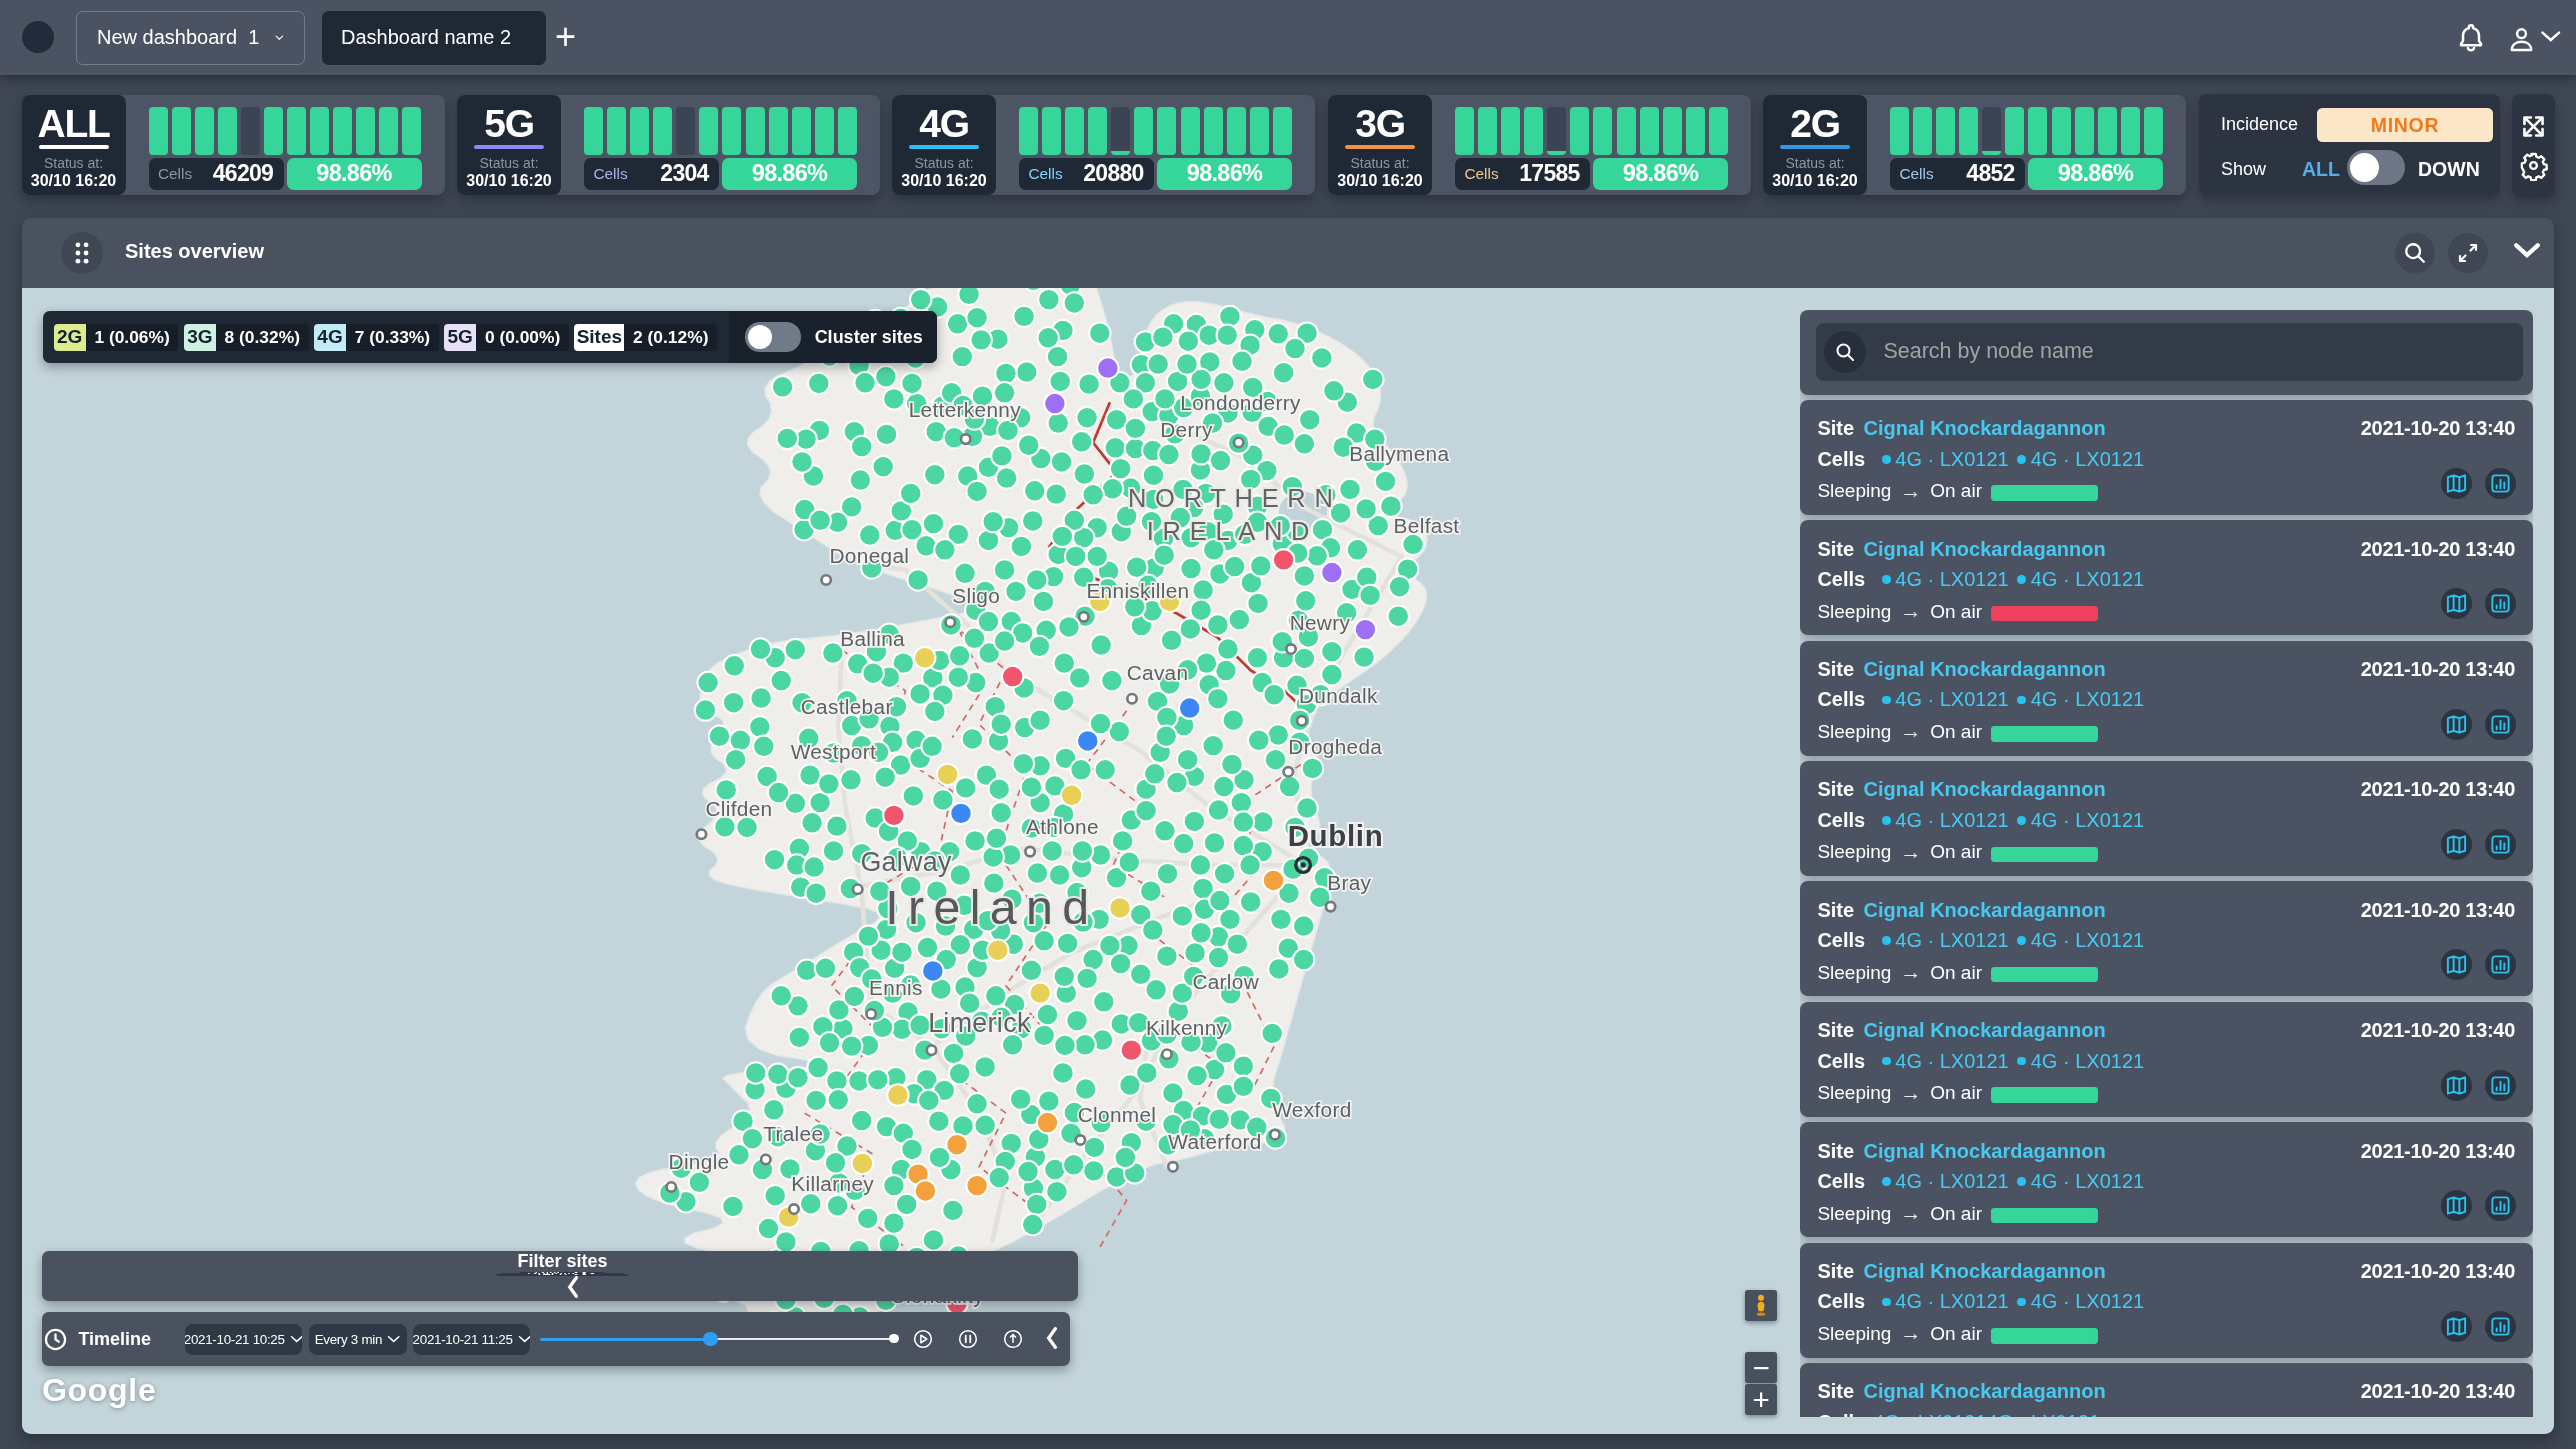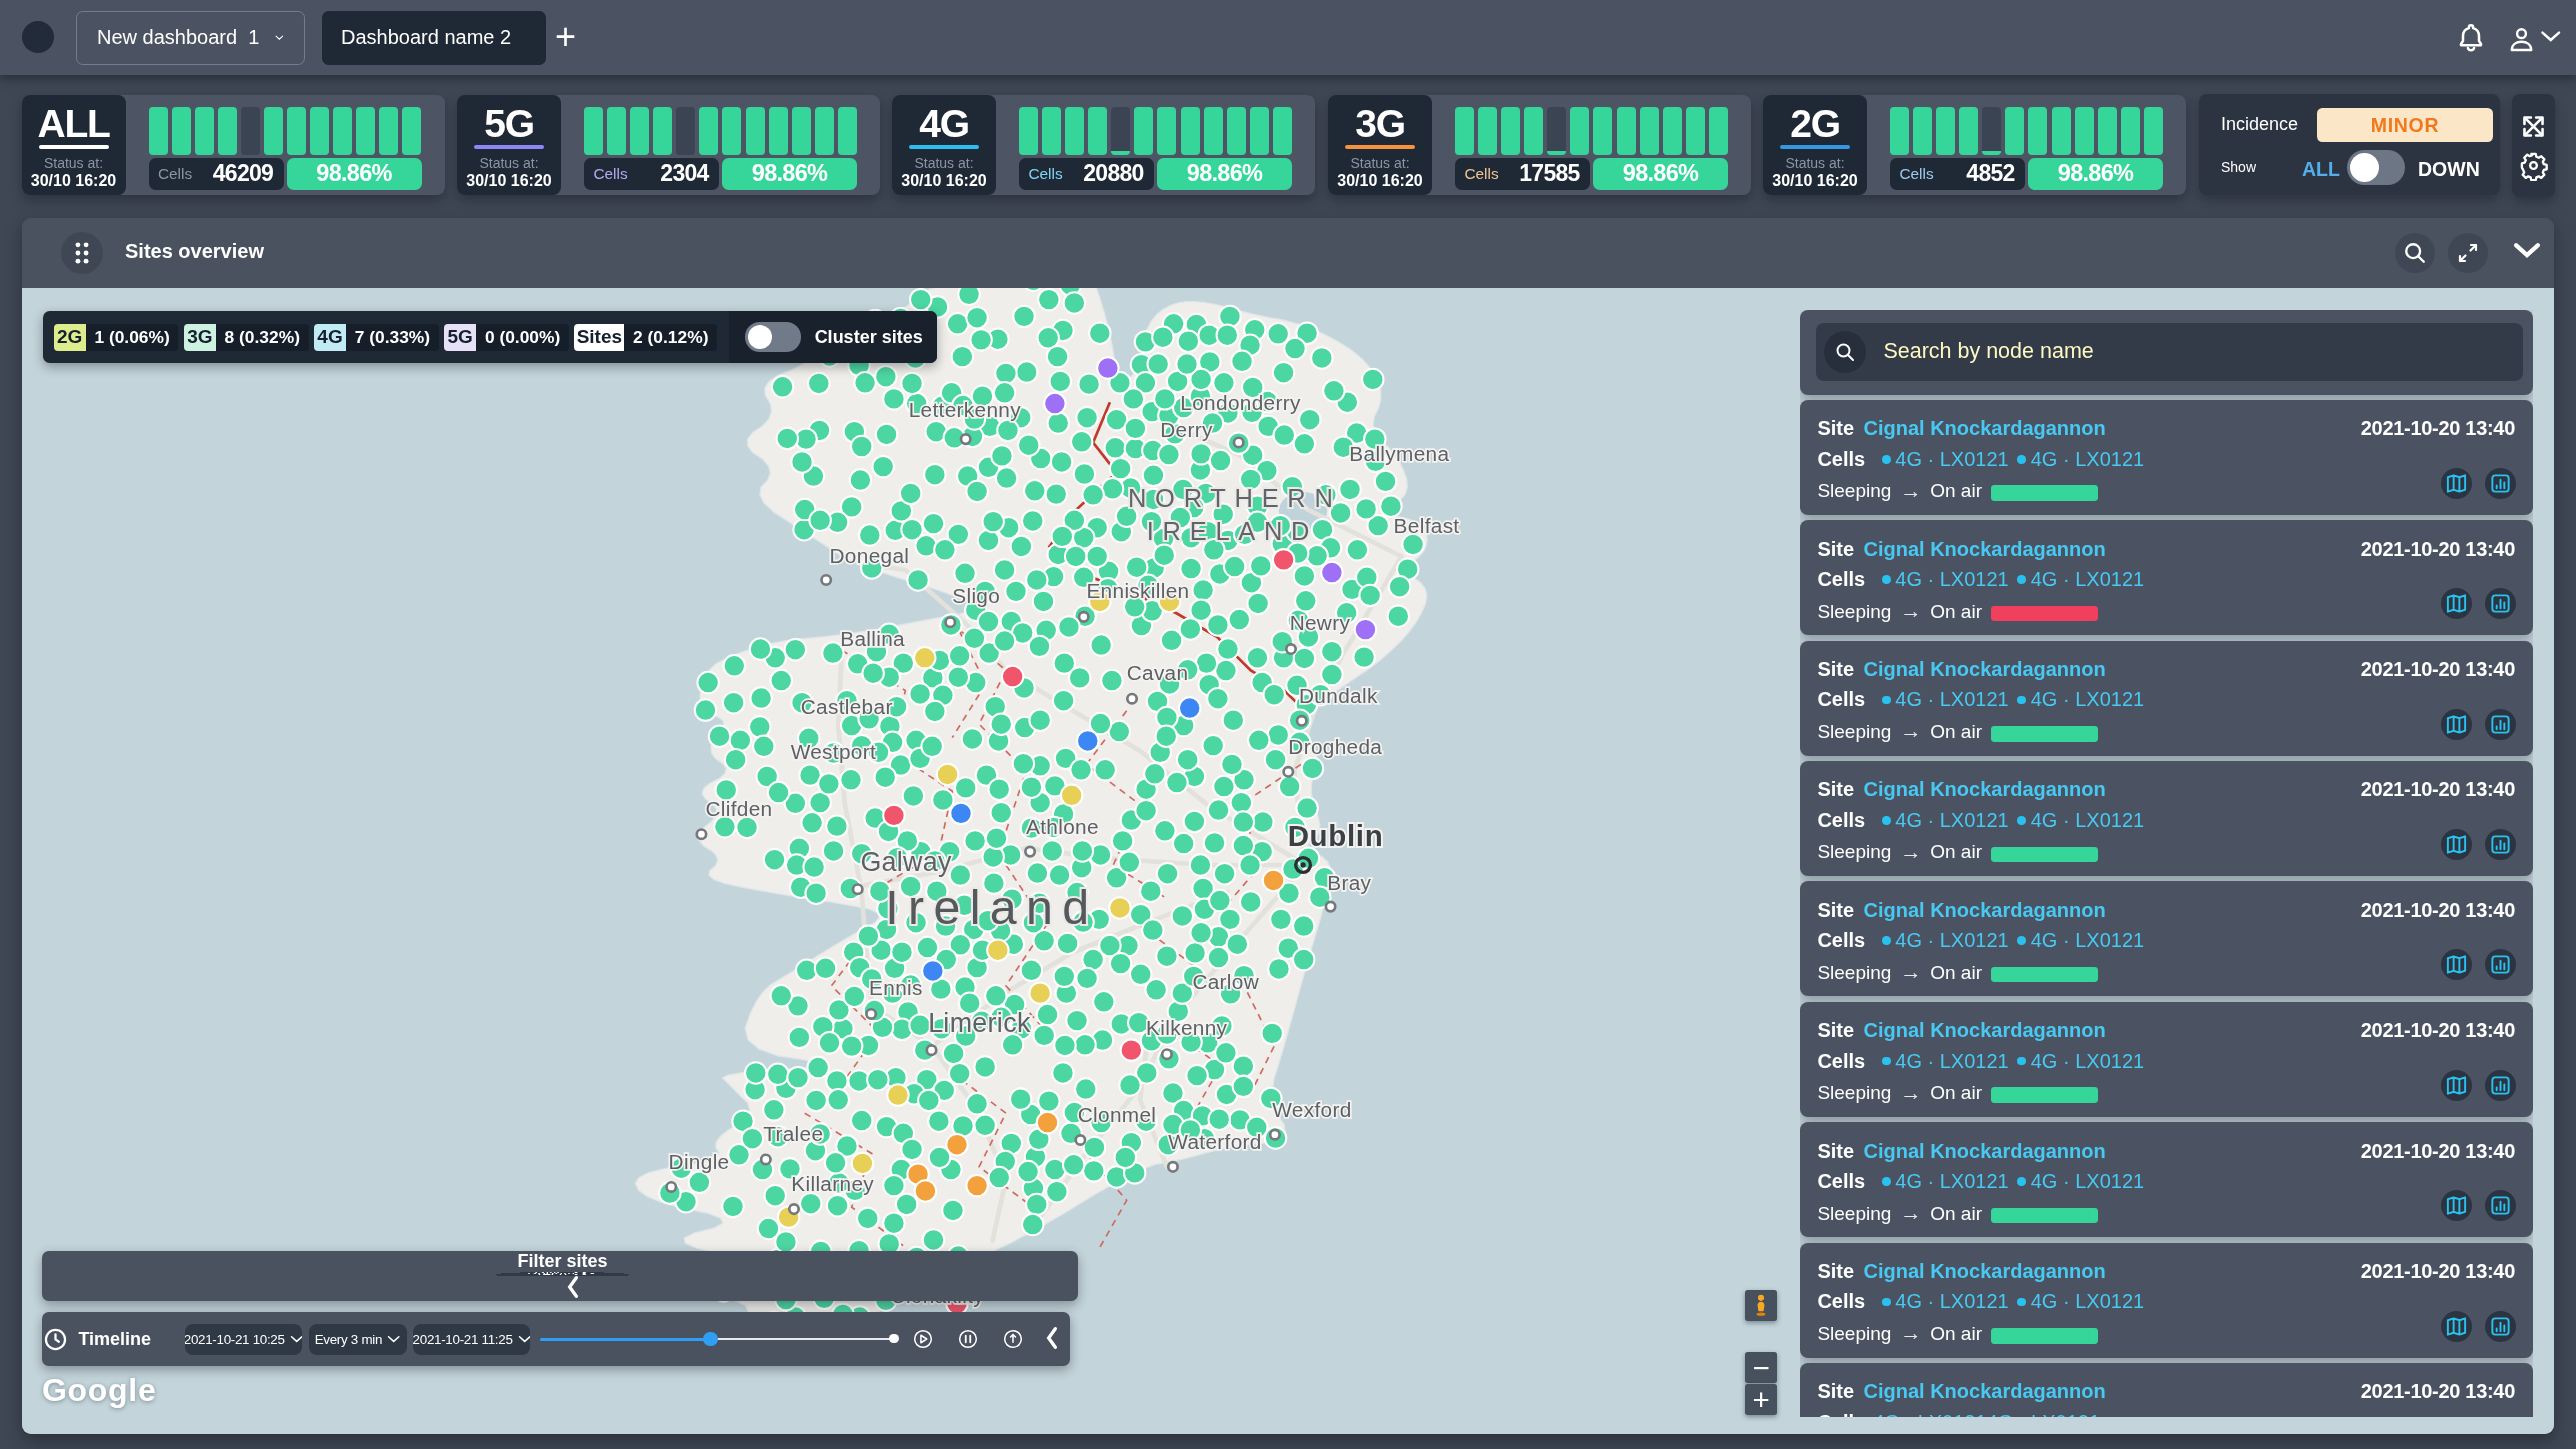--- a/index.html
+++ b/index.html
@@ -27,21 +27,21 @@
 .bars i.sl{background:linear-gradient(to bottom,#3a4452 0 44px,#36d69a 44px 48px);}
 .scrow{display:flex;margin-top:2.7px;height:32px;}
 .cellsbox{width:138px;background:#1f2835;border-radius:6.7px;display:flex;align-items:center;padding:0 10.7px 0 9.4px;}
 .cellsbox .lb{font-size:15.4px;}
 .cellsbox b{color:#fff;font-size:23px;font-weight:700;margin-left:auto;letter-spacing:-0.7px;}
 .pct{width:138px;margin-left:2.7px;background:#36d69a;border-radius:6.7px;color:#fff;font-size:23.5px;font-weight:700;display:flex;align-items:center;justify-content:center;letter-spacing:-0.7px;}
 
 .inc{position:absolute;left:2199px;top:94px;width:301px;height:101px;background:#2c3441;border-radius:8px;box-shadow:0 5.4px 12px rgba(15,20,30,.35);}
 .inc .l1{position:absolute;left:22px;color:#fff;font-size:18px;top:20px;}
 .minor{position:absolute;left:118px;top:14px;width:176px;height:34px;background:#fbe6c8;border-radius:5.4px;color:#f2791b;font-weight:700;font-size:19.5px;display:flex;align-items:center;justify-content:center;letter-spacing:0.7px;}
-.inc .l2{position:absolute;left:22px;top:65px;color:#fff;font-size:14px;}
+.inc .l2{position:absolute;left:22px;top:65px;color:#fff;font-size:18px;}
 .inc .all{position:absolute;left:103px;top:64px;color:#55aeea;font-weight:700;font-size:19.5px;}
 .toggle{position:absolute;left:148px;top:56px;width:58px;height:35px;background:#6d7685;border-radius:17.4px;}
 .toggle .kn{position:absolute;left:2.7px;top:2.7px;width:29.5px;height:29.5px;border-radius:50%;background:#fff;}
 .inc .down{position:absolute;left:219px;top:64px;color:#fff;font-weight:700;font-size:19.5px;}
 .iconcol{position:absolute;left:2512px;top:94px;width:43px;height:103px;background:#2c3441;border-radius:8px;box-shadow:0 5.4px 12px rgba(15,20,30,.35);}
 
 .panel{position:absolute;left:22px;top:218px;width:2532px;height:1216px;border-radius:9.4px;background:#4a525f;box-shadow:0 6.7px 16px rgba(15,20,30,.4);overflow:hidden;}
 .phead{position:absolute;left:0;top:0;width:100%;height:70px;background:#4a525f;}
 .drag{position:absolute;left:39px;top:14px;width:42px;height:42px;border-radius:50%;background:#3f4754;}
 .ptitle{position:absolute;left:103px;top:22px;color:#fff;font-size:20px;font-weight:700;}
@@ -62,21 +62,21 @@
 .lgt{width:32px;border-radius:4px 0 0 4px;color:#15202e;font-size:19px;font-weight:700;display:flex;align-items:center;justify-content:center;}
 .lgv{background:#161e2a;border-radius:0 4px 4px 0;color:#fff;font-size:17.4px;font-weight:700;display:flex;align-items:center;padding:0 8.7px;}
 .lgc{height:52px;background:#19212d;border-radius:0 6.7px 6.7px 0;display:flex;align-items:center;padding:0 14.8px 0 16px;margin-left:6.7px;color:#fff;font-size:18px;font-weight:700;white-space:nowrap;}
 .ltog{width:56px;height:29.5px;border-radius:14.8px;background:#717a88;position:relative;margin-right:13.4px;}
 .ltog .kn{position:absolute;left:2.7px;top:2.7px;width:24px;height:24px;border-radius:50%;background:#fff;}
 
 .rp{position:absolute;left:1778px;top:21.5px;width:733px;height:1107px;overflow:hidden;}
 .rpsearch{height:85px;background:#4b5362;border-radius:8px;padding:13.4px 10px 13.4px 16px;box-shadow:0 4px 10.7px rgba(15,20,30,.3);}
 .rpinput{height:58px;background:#333b49;border-radius:8px;display:flex;align-items:center;padding:0 0 0 8px;}
 .rpcirc{width:42px;height:42px;border-radius:50%;background:#272f3d;display:flex;align-items:center;justify-content:center;}
-.rpph{color:#fef9c3;font-size:21.5px;margin-left:17.4px;}
+.rpph{color:#a3a3a3;font-size:21.5px;margin-left:17.4px;}
 .sitecard{position:relative;height:115px;background:#4b5362;border-radius:8px;margin-top:5.4px;padding:17.4px 18px 0 17.4px;box-shadow:0 4px 10.7px rgba(15,20,30,.3);}
 .sc1{display:flex;font-size:20px;color:#fff;}
 .sc1 b{font-weight:700;}
 .sc1 .nm{color:#47c9f2;font-weight:700;margin-left:9.4px;text-align:center;}
 .sc1 .ts{margin-left:auto;font-weight:700;letter-spacing:-0.3px;}
 .sc2{display:flex;align-items:center;font-size:20px;margin-top:7.4px;color:#47c9f2;}
 .sc2 b{color:#fff;font-weight:700;margin-right:8px;}
 .sc2 .dot{width:8.7px;height:8.7px;border-radius:50%;background:#29c2ef;margin:0 4.7px 0 8.7px;}
 .sc3{display:flex;align-items:center;margin-top:8px;font-size:19px;color:#fff;}
 .sc3 .arr{margin:0 8.7px;font-size:21.5px;color:#e8eaee;}

